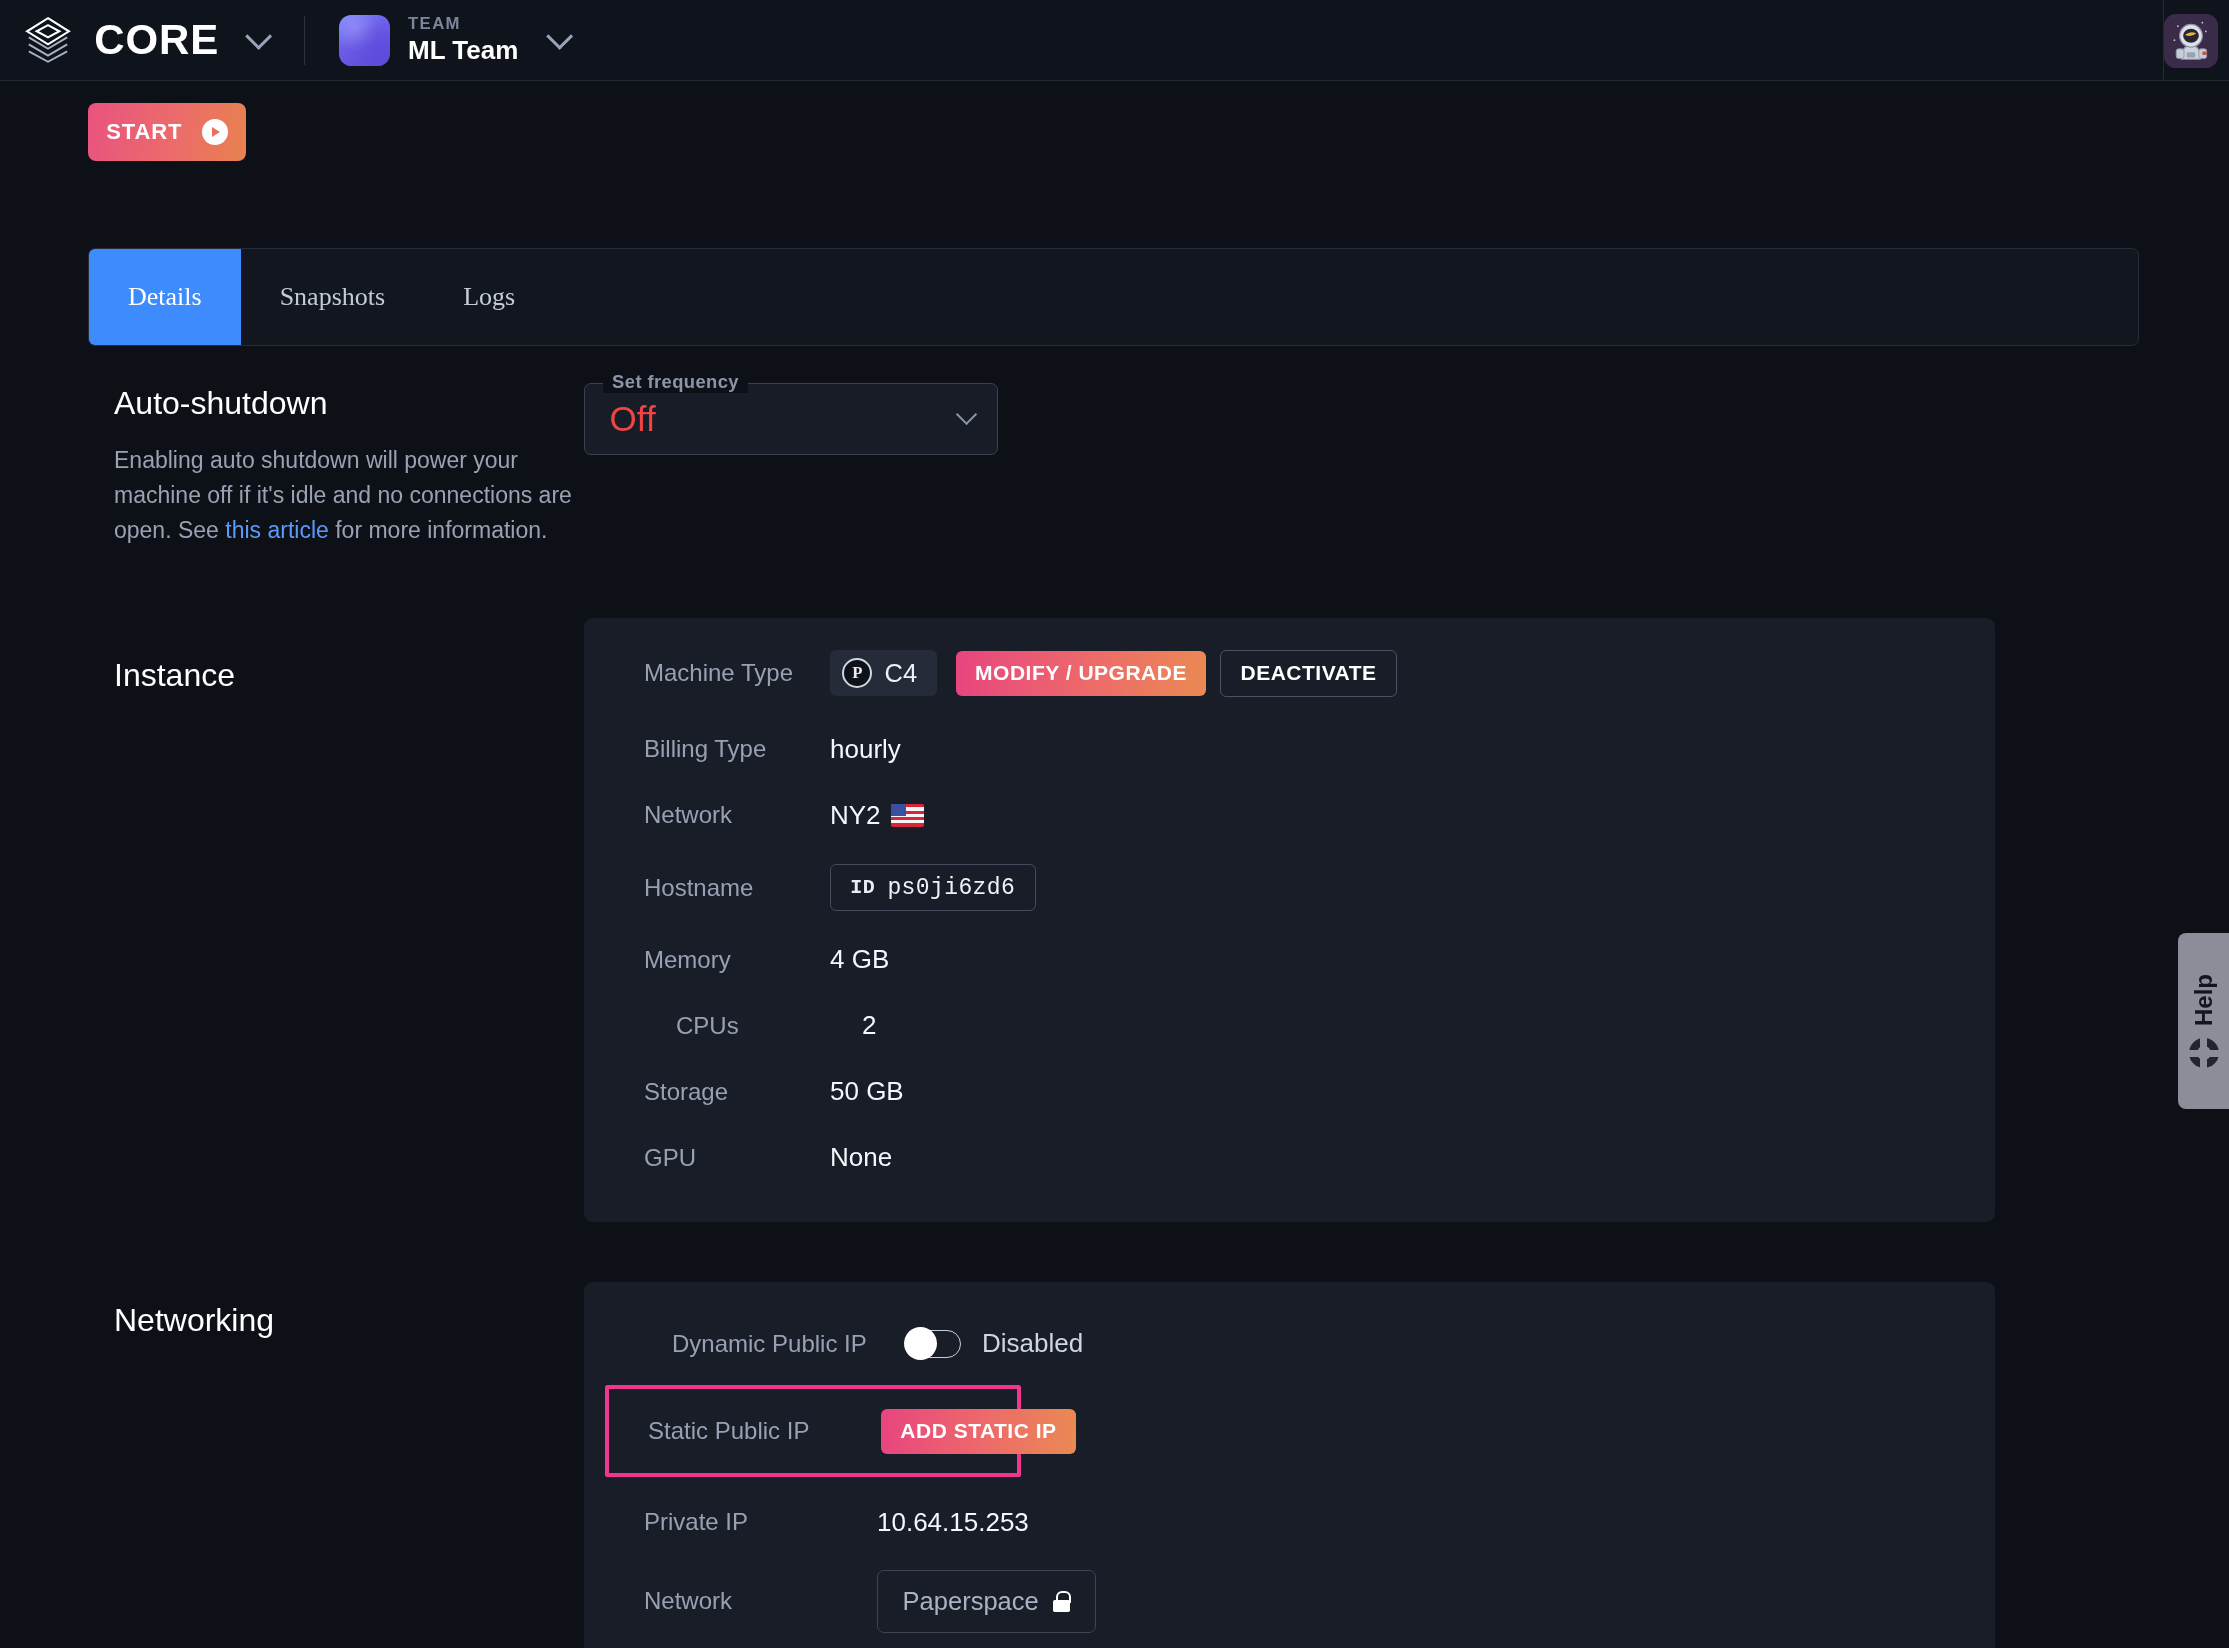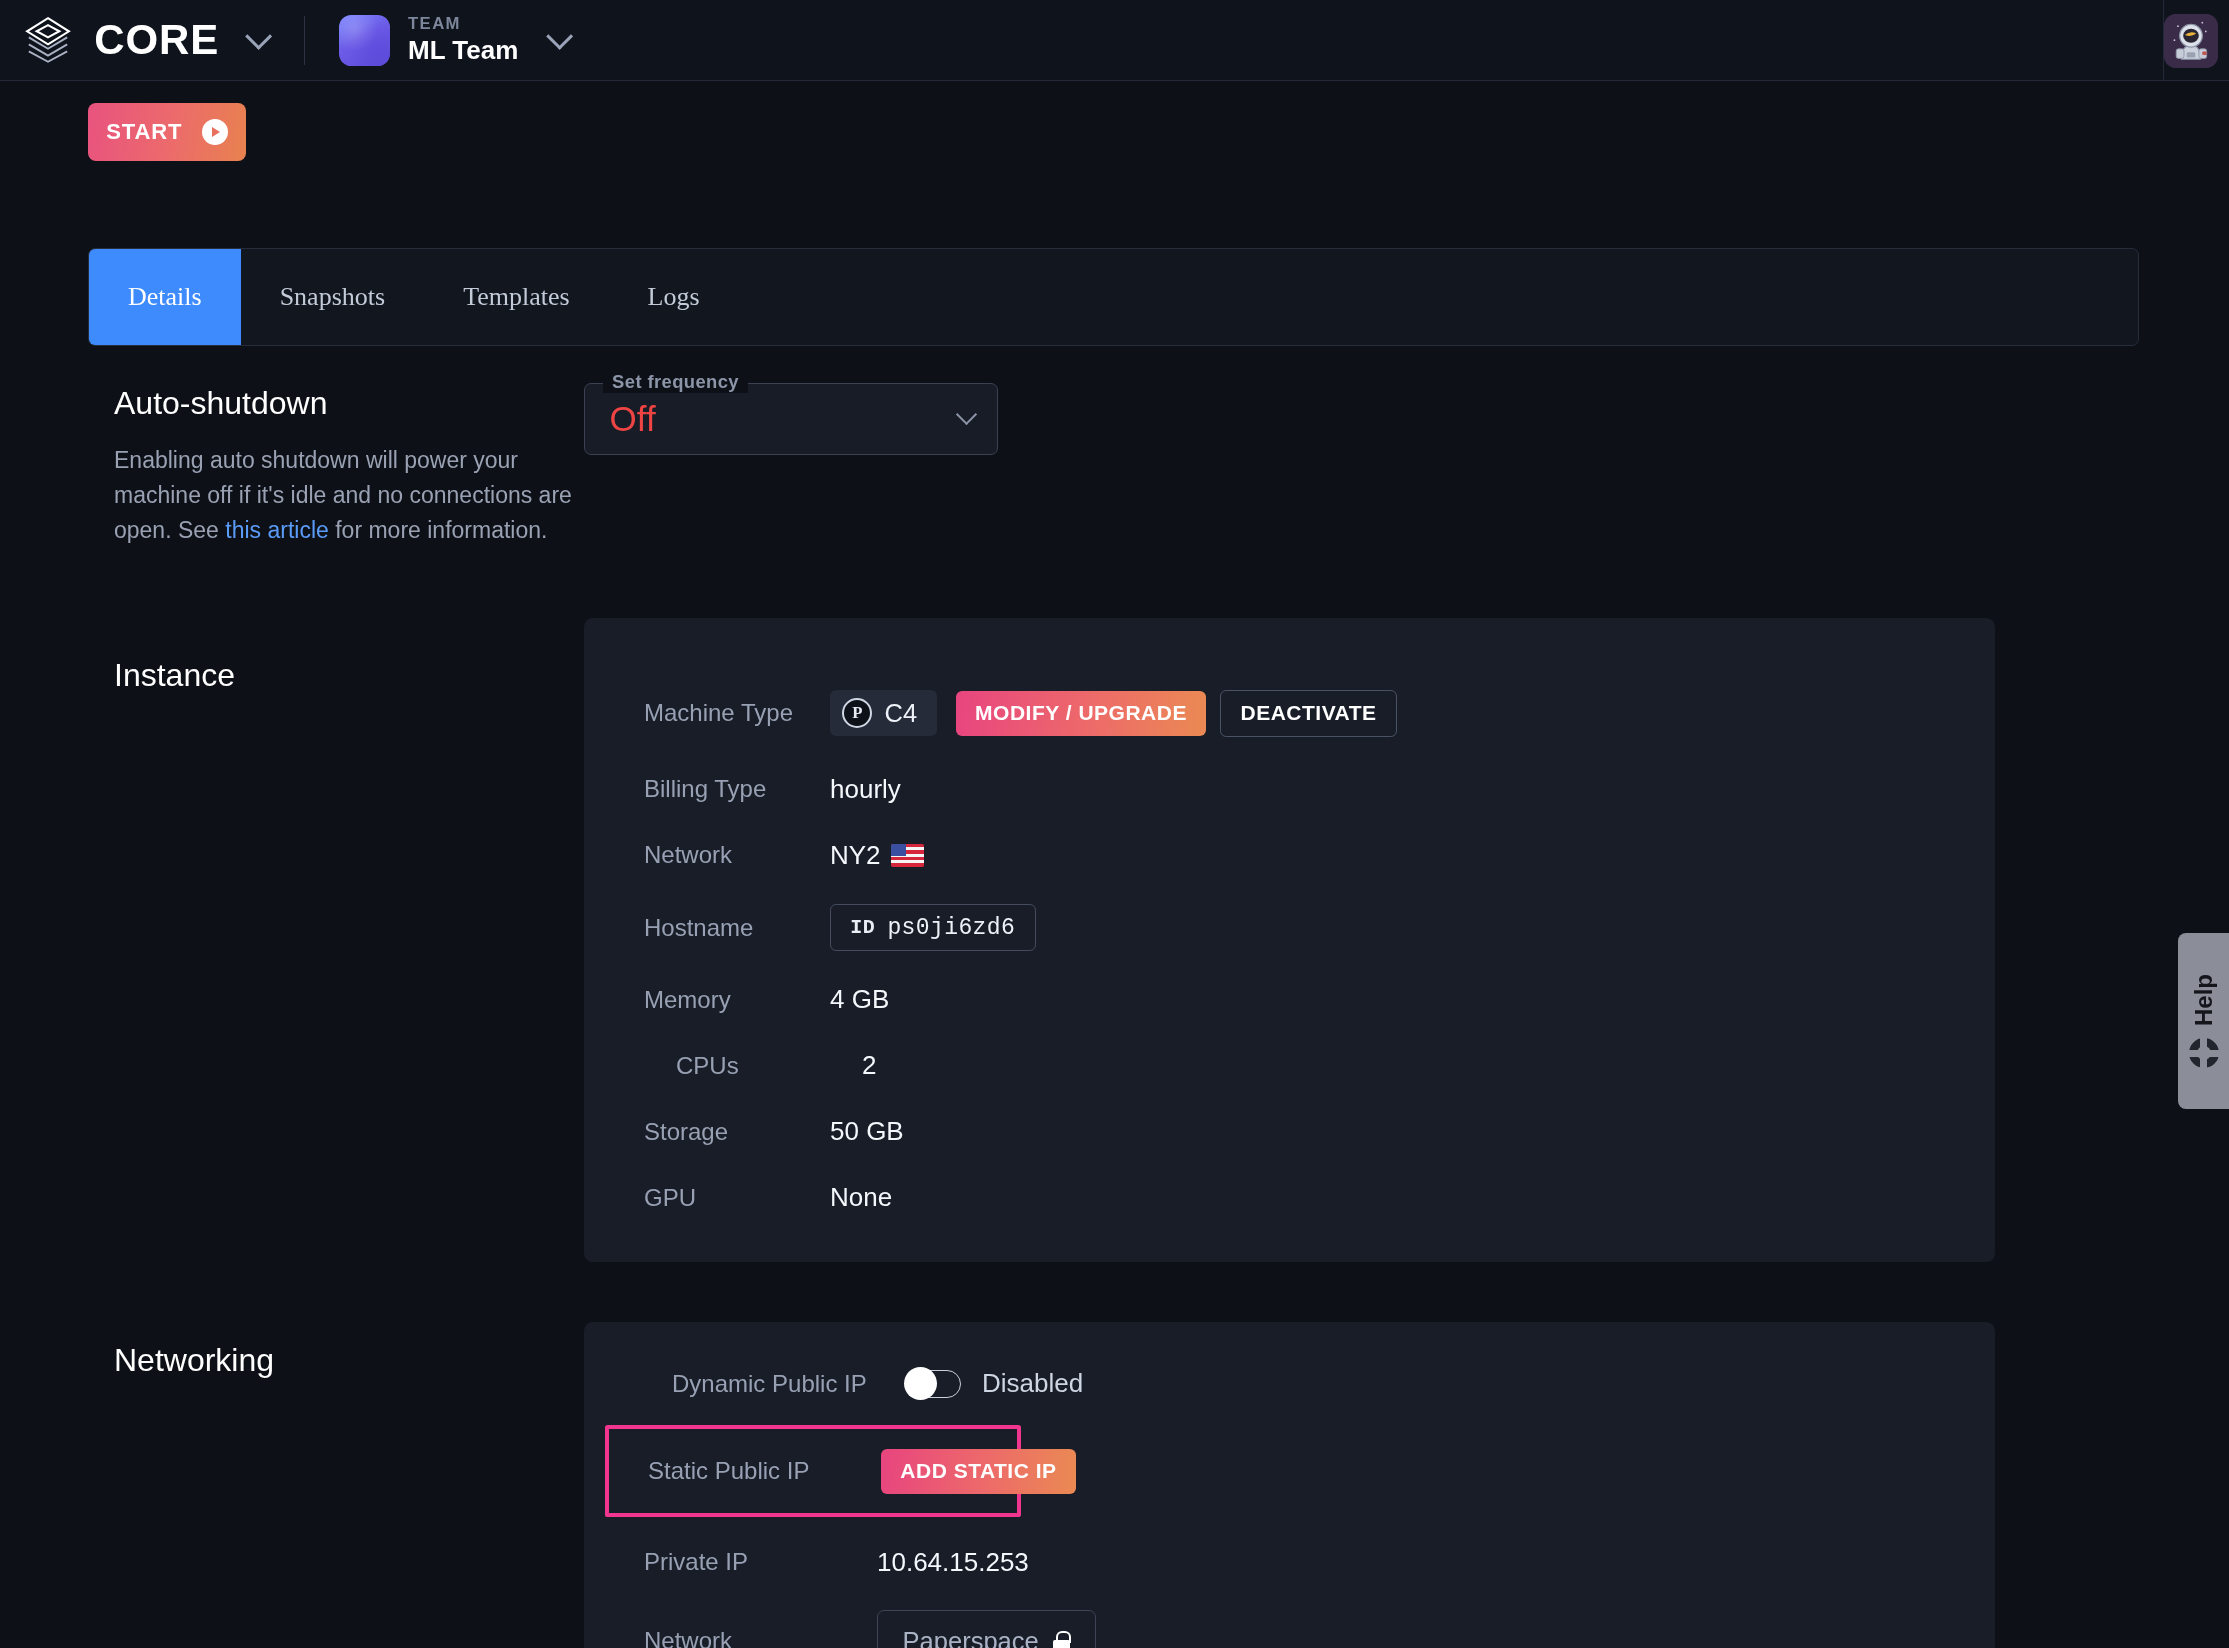--- a/index.html
+++ b/index.html
@@ -322,21 +322,20 @@
 </div>
 
 <button class="start-btn">
   <span class="start-label">START</span>
   <span class="play-circle"></span>
 </button>
 
 <div class="tabbar">
   <button class="tab active">Details</button>
   <button class="tab">Snapshots</button>
-  <button class="tab">Templates</button>
   <button class="tab">Logs</button>
 </div>
 
 <div class="content">
 
   <div class="row-block">
     <div class="left-col">
       <div class="sec-title">Auto-shutdown</div>
       <div class="sec-desc"><span>Enabling auto shutdown will power your machine off if it's idle and no connections are open. See </span><a href="#">this article</a><span> for more information.</span></div>
     </div>
@@ -348,21 +347,21 @@
         </div>
         <span class="select-legend">Set frequency</span>
       </div>
     </div>
   </div>
 
   <div class="row-block" style="margin-top:70px;">
     <div class="left-col" style="padding-top:39px;">
       <div class="sec-title">Instance</div>
     </div>
-    <div class="panel" style="padding: 72px 0 49px 60px;">
+    <div class="panel" style="padding: 32px 0 49px 60px;">
 
       <div class="prow" style="margin-bottom:37px;">
         <span class="plabel">Machine Type</span>
         <span class="chip">
           <span class="p-badge">P</span>
           <span class="chip-text">C4</span>
         </span>
         <button class="btn-gradient" style="margin-left:19.3px;">MODIFY / UPGRADE</button>
         <button class="btn-outline" style="margin-left:14px;">DEACTIVATE</button>
       </div>

